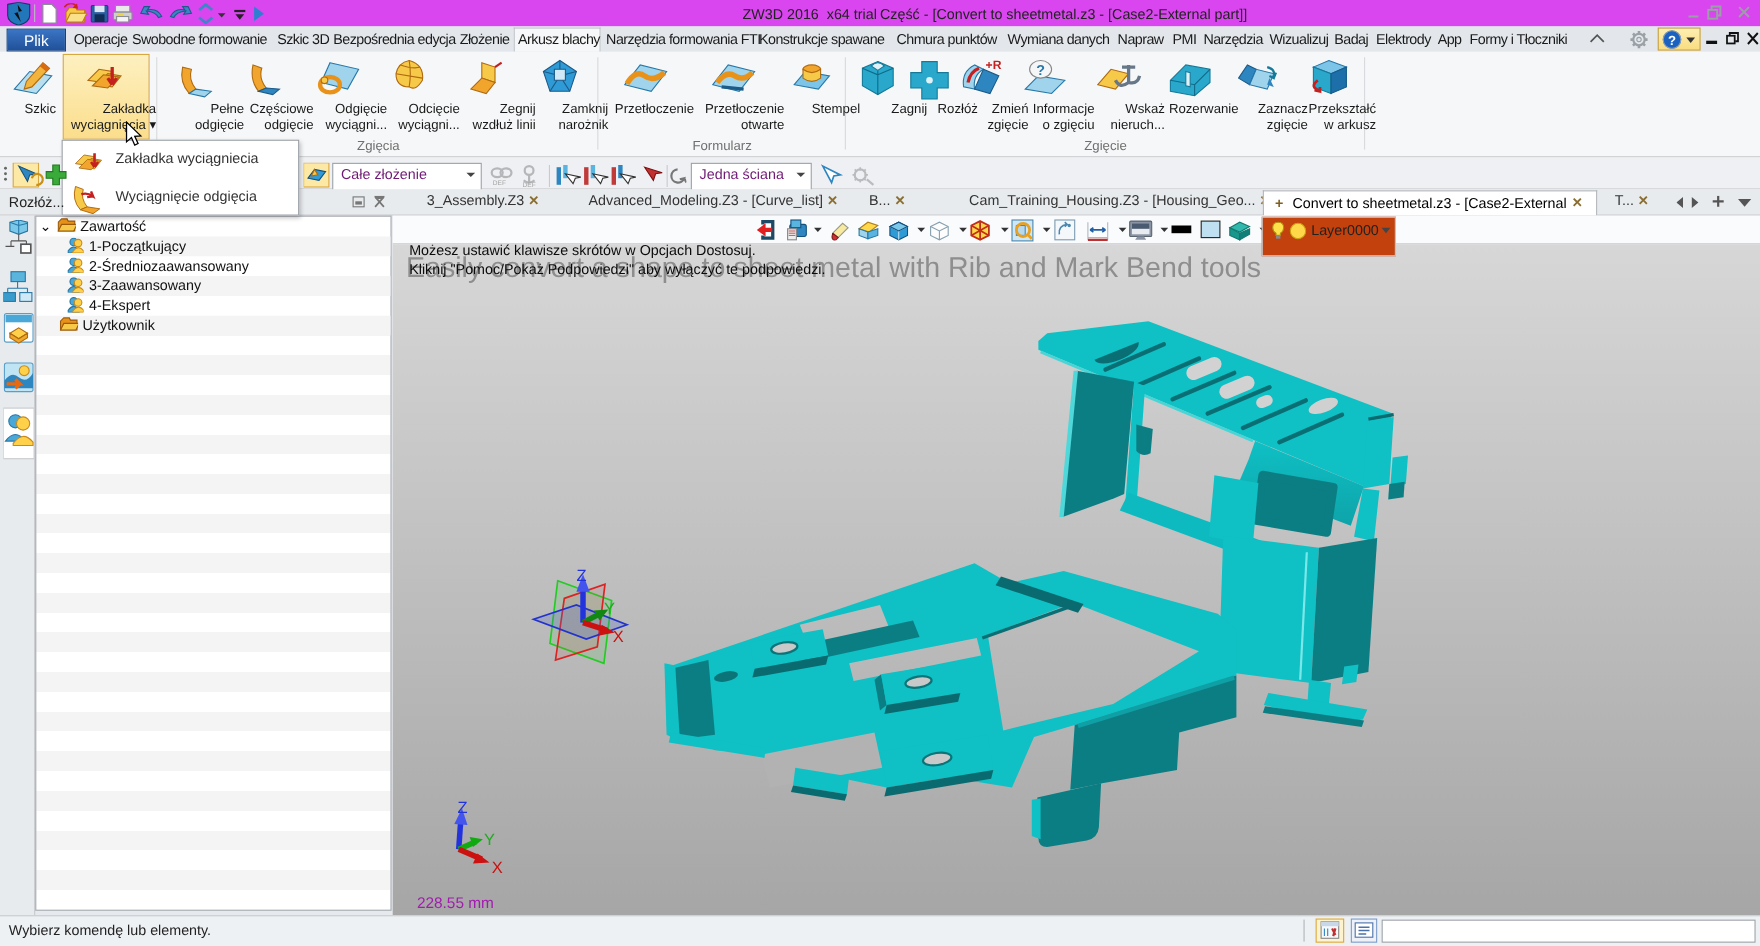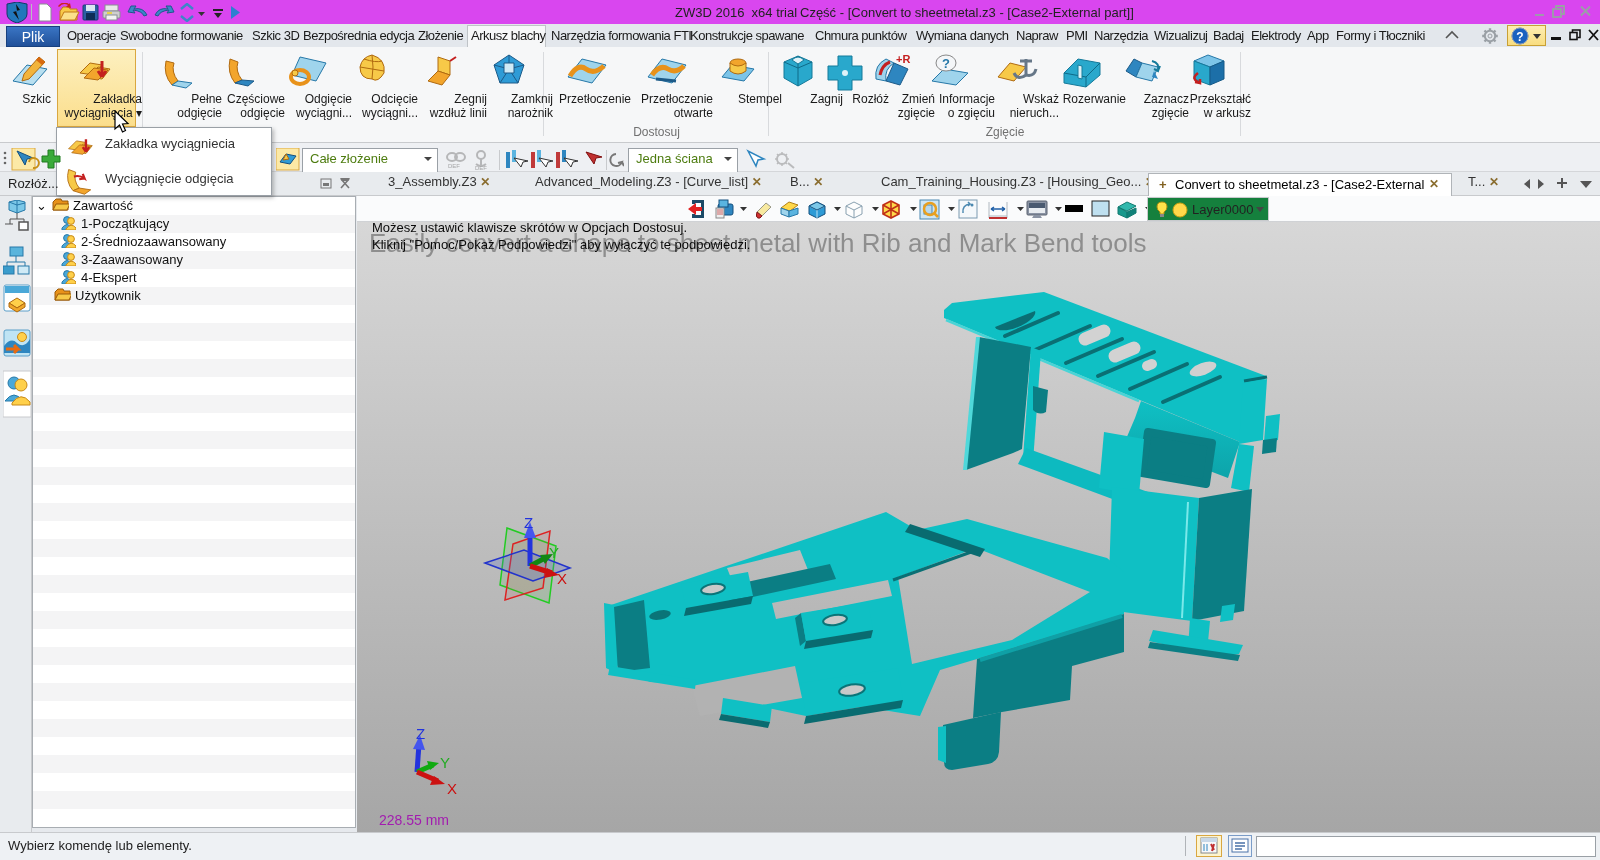--- a/index.html
+++ b/index.html
@@ -11,21 +11,21 @@
 .mitem{position:absolute;top:28px;font-size:13px;letter-spacing:-0.5px;color:#1a1a1a;white-space:nowrap}
 #plik{left:6px;top:26px;width:54px;height:21px;background:linear-gradient(#3a75c4,#205099);color:#fff;font-size:14px;text-align:center;line-height:21px;border:1px solid #17407e}
 #ribtab{left:467px;top:25px;width:79px;height:22px;background:#f6f7f8;border:1px solid #bfc3c7;border-bottom:none}
 
 #ribbon{left:0;top:47px;width:1600px;height:96px;background:#f6f7f8;border-bottom:1px solid #c8cacd}
 .rbtn{position:absolute;top:49px;text-align:right;font-size:12px;color:#1a1a1a;line-height:14px}
 .rlabel{position:absolute;top:125px;font-size:12px;color:#707070;text-align:center}
 .rsep{position:absolute;top:52px;width:1px;height:84px;background:#d8dadd}
 
 #tb2{left:0;top:143px;width:1600px;height:29px;background:#eef0f3;border-bottom:1px solid #d4d6d9}
-.combo{position:absolute;height:35px;background:#fff;border:1px solid #9aa0a6;font-size:13px;color:#4d7c0f;line-height:19px;padding-left:7px}
+.combo{position:absolute;height:35px;background:#fff;border:1px solid #9aa0a6;font-size:13px;color:#701a75;line-height:19px;padding-left:7px}
 .combo .arr{position:absolute;right:5px;top:8px;width:0;height:0;border-left:4px solid transparent;border-right:4px solid transparent;border-top:4px solid #444}
 
 #hdr{left:0;top:172px;width:1600px;height:24px;background:#e8ebee;border-bottom:1px solid #c8cacd}
 .dtab{position:absolute;top:174px;height:22px;font-size:13px;color:#333;white-space:nowrap}
 .dtabx{color:#8a6d2f;font-weight:bold;font-size:12px}
 #atab{position:absolute;left:1148px;top:173px;width:304px;height:23px;background:#fff;border:1px solid #b0b4b8;border-bottom:none;font-size:13px}
 
 #lstrip{left:0;top:196px;width:32px;height:636px;background:#e8ebee;border-right:1px solid #c8cacd}
 
 #tree{left:32px;top:196px;width:324px;height:632px;background:repeating-linear-gradient(#fff 0 18px,#f4f4f5 18px 36px);border:1px solid #a8adb2}
@@ -146,21 +146,22 @@
   <div class="mitem" style="left:1251px">Elektrody</div>
   <div class="mitem" style="left:1307px">App</div>
   <div class="mitem" style="left:1336px">Formy i Tłoczniki</div>
   <div id="ribtab" class="abs"></div>
   <div id="ribbon" class="abs"></div>
   <div id="hlbtn" class="abs"></div>
   <div class="rsep" style="left:142px"></div>
   <div class="rsep" style="left:543px"></div>
   <div class="rsep" style="left:768px"></div>
   <div class="rsep" style="left:1240px"></div>
-  <div class="rlabel" style="left:545px;width:223px">Dostosuj</div>
+  <div class="rlabel" style="left:145px;width:398px">Zgięcia</div>
+  <div class="rlabel" style="left:545px;width:223px">Formularz</div>
   <div class="rlabel" style="left:770px;width:470px">Zgięcie</div>
 
   <svg class="abs" style="left:11px;top:55px" width="38" height="36" viewBox="0 0 38 36">
     <path d="M2 26 L16 10 L36 14 L22 30 Z" fill="#b8dff0" stroke="#2678a8"></path>
     <path d="M28 2 L34 7 L18 24 L11 26 L13 19 Z" fill="#f2b43c" stroke="#b06a10"></path>
       <path d="M28 2 L34 7 L31 10 L25 5Z" fill="#d86a10"></path>
   </svg>
   <svg class="abs" style="left:78px;top:53px" width="38" height="38" viewBox="0 0 38 38">
     <path d="M2 20 L12 10 L24 12 L16 22 Z" fill="#f7c948" stroke="#b06a10"></path>
     <path d="M10 24 L20 14 L32 16 L24 26 Z" fill="#f7c948" stroke="#b06a10"></path>
@@ -485,21 +486,21 @@
     <path d="M372 9 l7 0 -3.5 4 z" fill="#333"></path>
     <rect x="382" y="7" width="18" height="7" fill="#000"></rect>
     <rect x="409" y="3" width="17" height="15" fill="#bfe0f0" stroke="#222"></rect>
     <g transform="translate(434,2)">
         <path d="M1 7 l9 -5 9 4 -9 5 z" fill="#30b8ac" stroke="#107a70"></path>
         <path d="M1 7 l9 5 0 6 -9 -4z" fill="#18988c" stroke="#107a70"></path>
         <path d="M10 12 l9 -4 0 5 -9 5z" fill="#0f8078" stroke="#107a70"></path>
       </g>
     <path d="M462 9 l7 0 -3.5 4 z" fill="#333"></path>
   </svg>
-  <div class="abs" style="left:1147px;top:197px;width:122px;height:24px;background:#15803d;border:1px solid #c8cacd;z-index:2">
+  <div class="abs" style="left:1147px;top:197px;width:122px;height:36px;background:#c2410c;border:1px solid #c8cacd;z-index:2">
     <svg class="abs" style="left:6px;top:3px" width="34" height="18" viewBox="0 0 34 18">
       <path d="M8 1 q5 0 5 5 q0 3 -3 5 l0 2 -4 0 0 -2 q-3 -2 -3 -5 q0 -5 5 -5z" fill="#ffe24a" stroke="#b09010"></path>
         <rect x="6" y="13" width="4" height="3" fill="#888"></rect>
       <circle cx="26" cy="9" r="7" fill="#ffd84a" stroke="#caa010"></circle>
     </svg>
     <div class="abs" style="left:44px;top:4px;font-size:13px;color:#222">Layer0000</div>
     <div class="abs" style="right:4px;top:9px;width:0;height:0;border-left:4px solid transparent;border-right:4px solid transparent;border-top:5px solid #444"></div>
   </div>
 
   <div class="abs" style="left:369px;top:228px;font-size:26px;color:#8e8e8e;z-index:1;white-space:nowrap">Easily convert a shape to sheet metal with Rib and Mark Bend tools</div>

